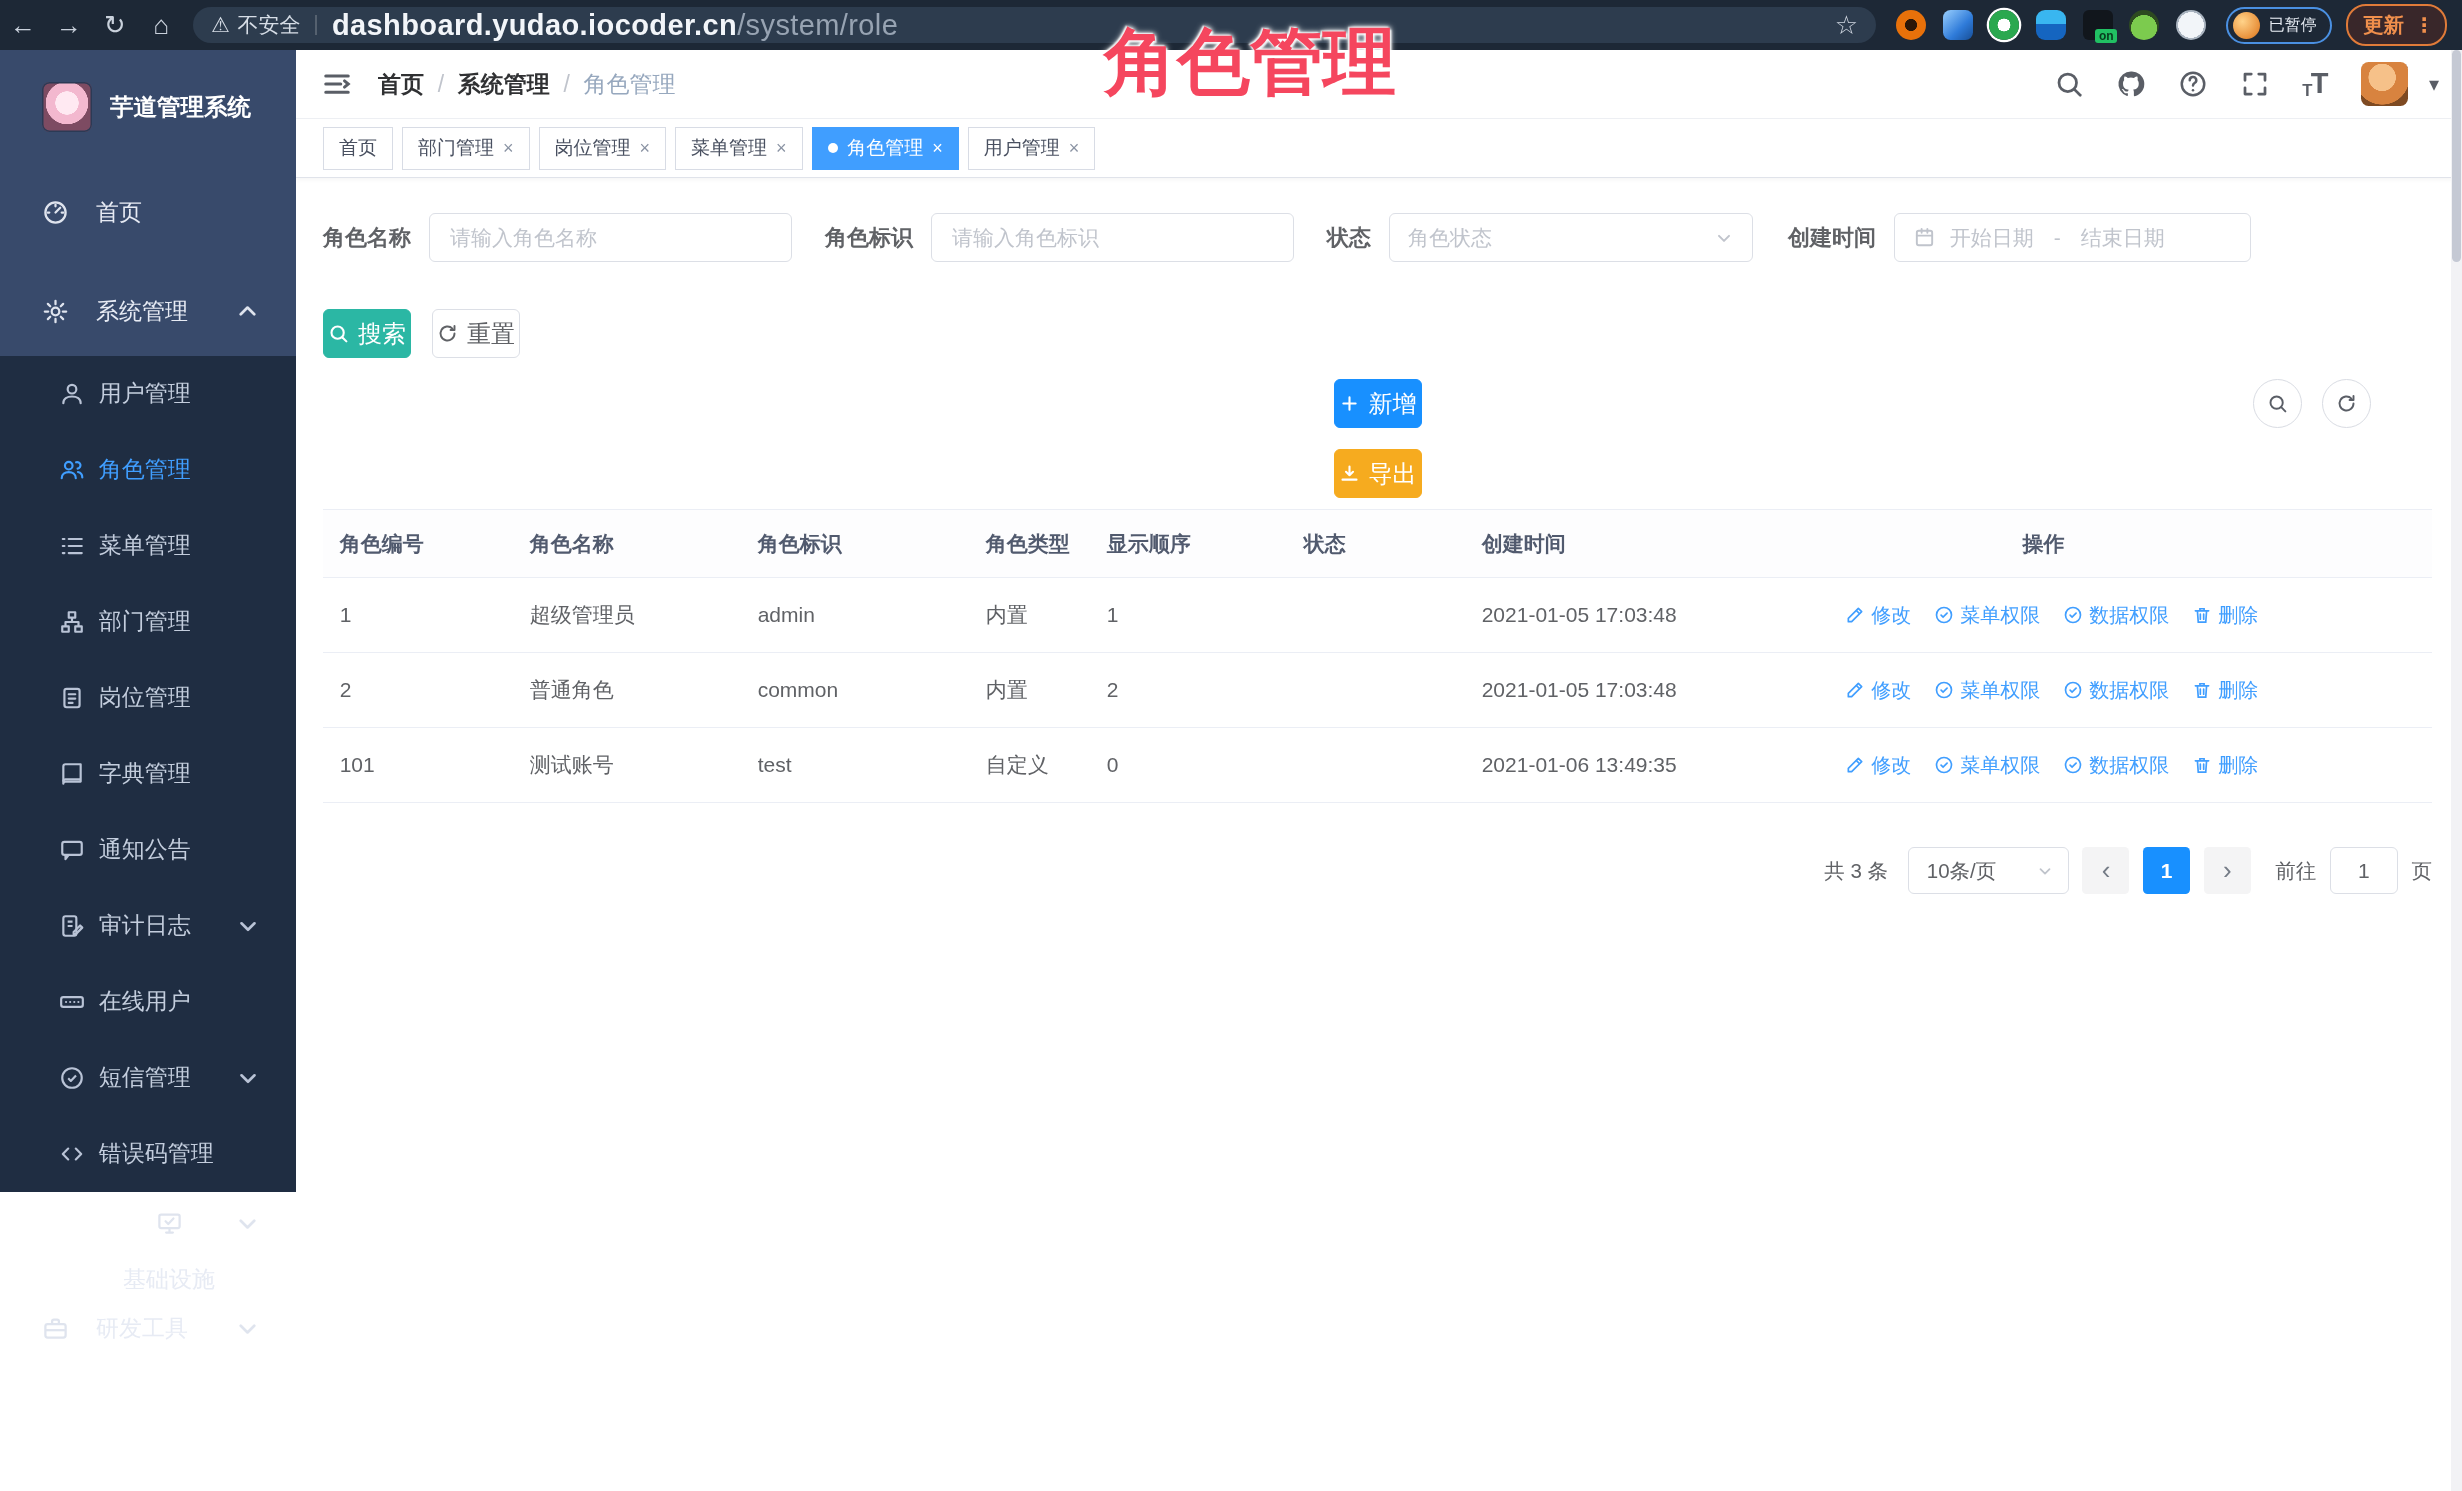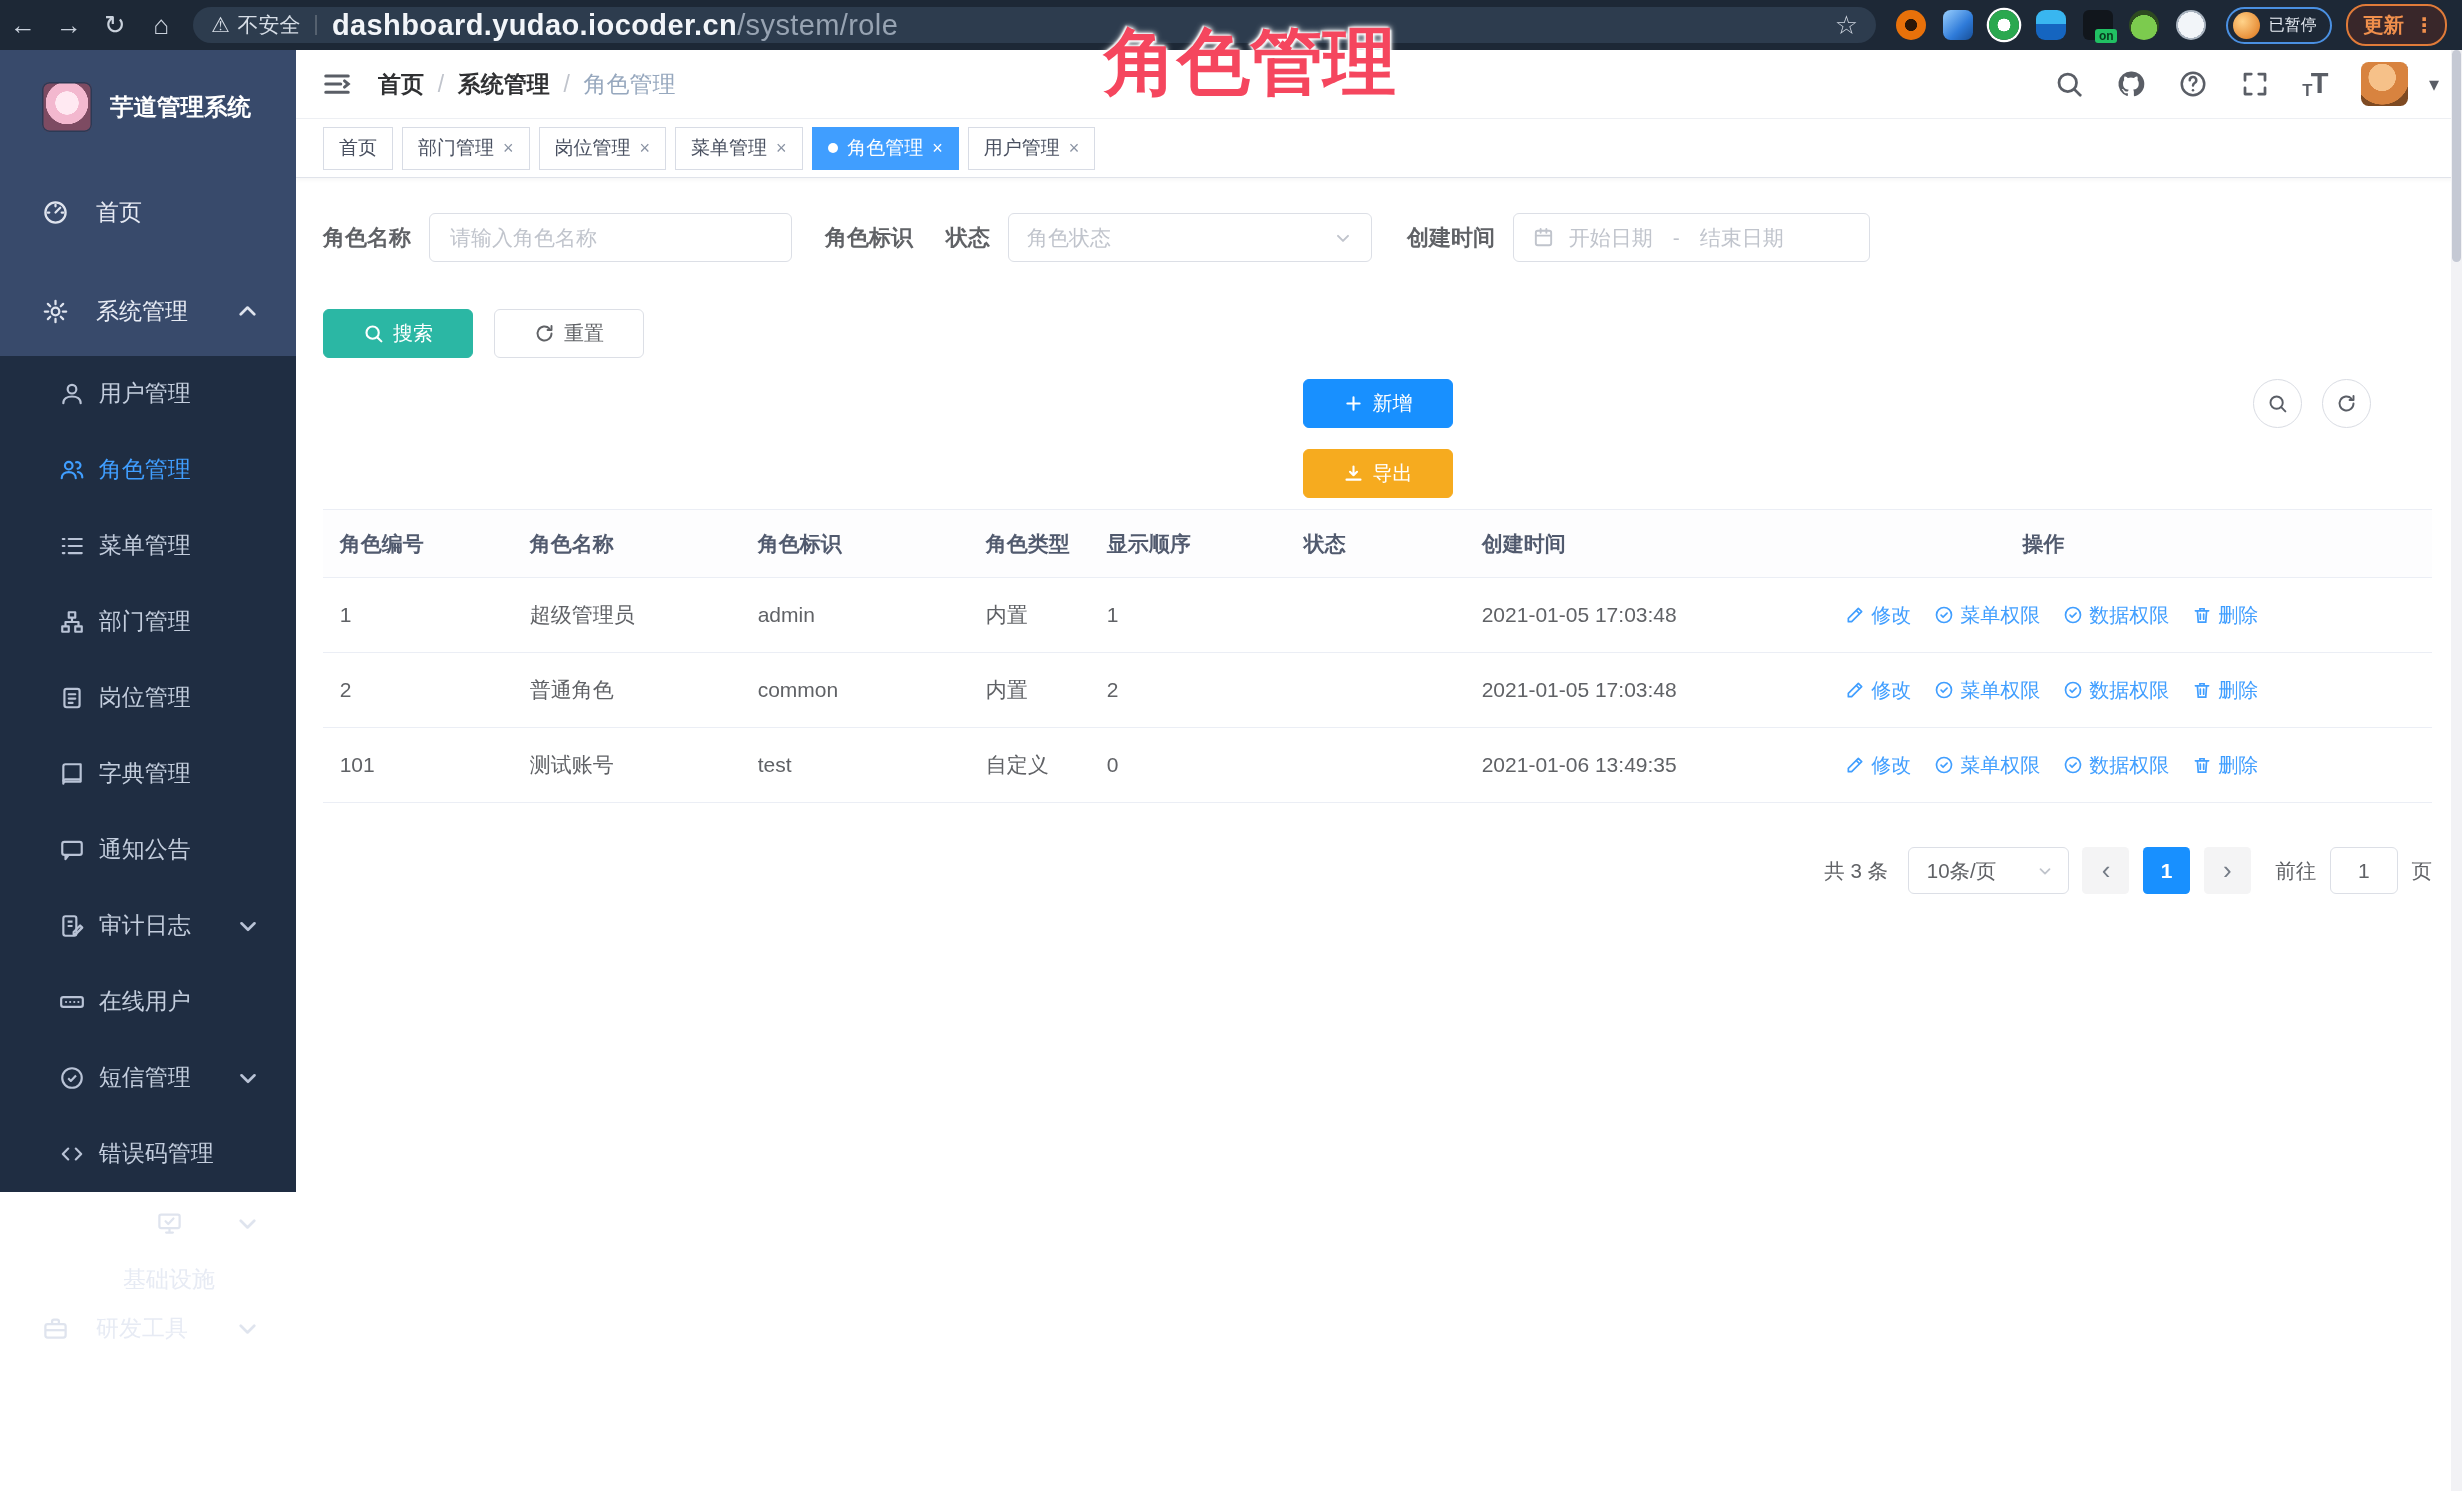--- a/index.html
+++ b/index.html
@@ -77,21 +77,21 @@
   .f-label{font-size:22px;font-weight:700;color:#606266;white-space:nowrap;}
   .f-input{display:flex;align-items:center;height:49px;border:0.8px solid #dcdfe6;border-radius:6px;background:#fff;padding:0 18px;box-sizing:border-box;}
   .f-input input{border:none;outline:none;font-size:21px;color:#606266;width:100%;background:transparent;font-family:inherit;}
   .f-input input::placeholder{color:#c0c4cc;}
   .ph{color:#c0c4cc;font-size:21px;}
   .sel-chev{width:20px;height:20px;color:#c0c4cc;margin-left:auto;}
   .date-sep{color:#c0c4cc;font-size:21px;margin:0 20px;}
   .cal-ic{width:23px;height:23px;color:#c0c4cc;margin-right:13.7px;flex:0 0 auto;}
 
   
-  .btn{display:inline-flex;align-items:center;justify-content:center;gap:9px;height:49px;border-radius:6px;font-size:20px;cursor:pointer;box-sizing:border-box;padding:0 39px;}
+  .btn{display:inline-flex;align-items:center;justify-content:center;gap:9px;height:49px;border-radius:6px;font-size:24px;cursor:pointer;box-sizing:border-box;padding:0 4px;}
   .btn .ic{width:21px;height:21px;}
   .btn-search{background:#2bb7a4;color:#fff;border:0.8px solid #2bb7a4;}
   .btn-reset{background:#fff;color:#606266;border:0.8px solid #dcdfe6;}
   .btn-add{background:#1890ff;color:#fff;border:0.8px solid #1890ff;}
   .btn-export{background:#f6ab1f;color:#fff;border:0.8px solid #f6ab1f;}
   .row-search{margin-top:47px;display:flex;gap:21px;}
   .row-actions{margin-top:21px;display:flex;gap:21px;align-items:center;position:relative;flex-direction:column;}
   .circle-btns{position:absolute;right:61px;top:0;display:flex;gap:20px;}
   .cbtn{width:47px;height:47px;border-radius:50%;border:0.8px solid #d9dce3;background:#fff;display:flex;align-items:center;justify-content:center;color:#5a5e66;cursor:pointer;}
   .cbtn .ic{width:21px;height:21px;}
@@ -422,20 +422,23 @@
     </div>
 
     <div class="content">
 
       <div class="filter-row">
         <span class="f-label">角色名称</span>
         <span class="f-input" style="width:363px;margin-left:18px;">
           <input type="text" placeholder="请输入角色名称" style="">
         </span>
         <span class="f-label" style="margin-left:33px;">角色标识</span>
+        <span class="f-input" style="width:363px;margin-left:18px;">
+          <input type="text" placeholder="请输入角色标识" style="">
+        </span>
         <span class="f-label" style="margin-left:33px;">状态</span>
         <span class="f-input" style="width:364px;margin-left:18px;">
           <span class="ph">角色状态</span>
           <span class="ic sel-chev">
               <svg viewBox="0 0 24 24" fill="none" stroke="currentColor" stroke-width="2.4" stroke-linecap="round" stroke-linejoin="round">
                 <path d="M6 9.5l6 6 6-6"></path>
               </svg>
             </span>
         </span>
         <span class="f-label" style="margin-left:35px;">创建时间</span>

